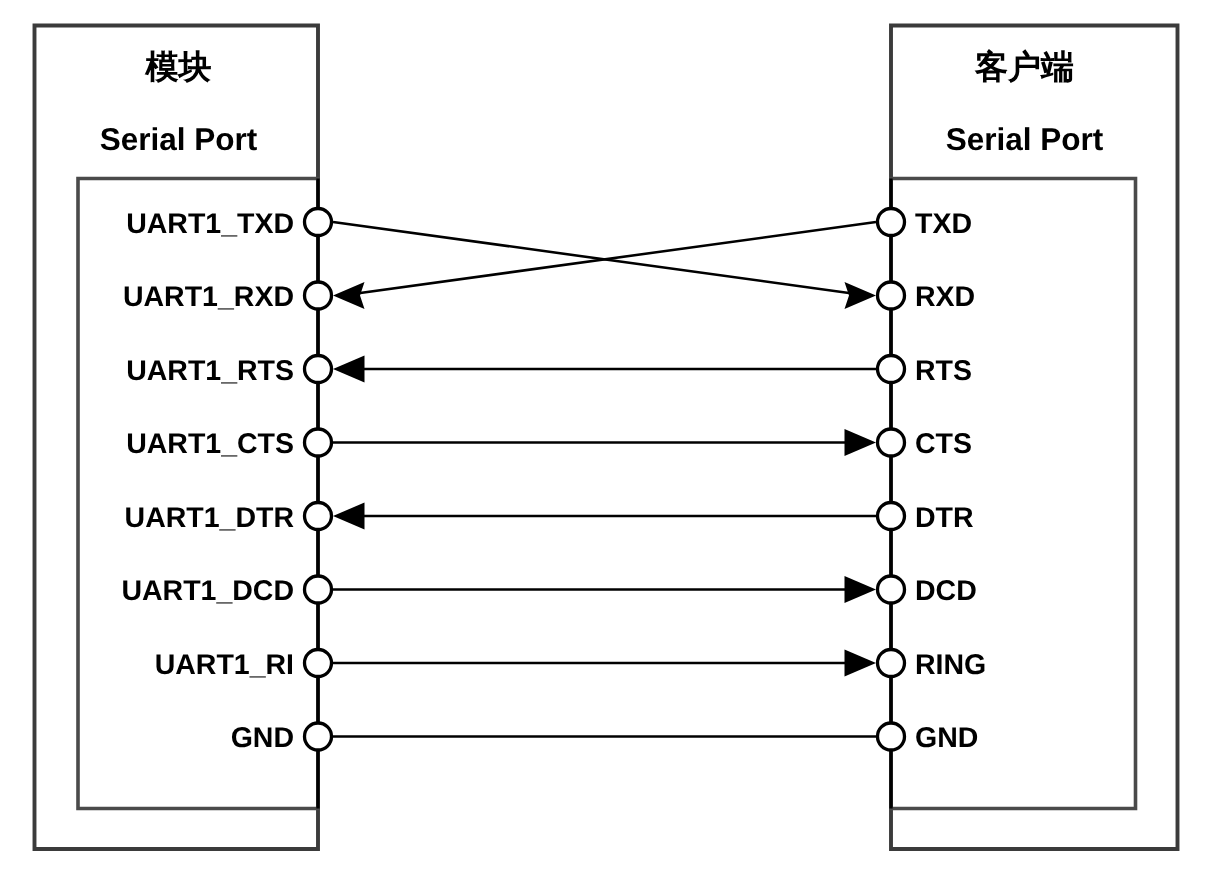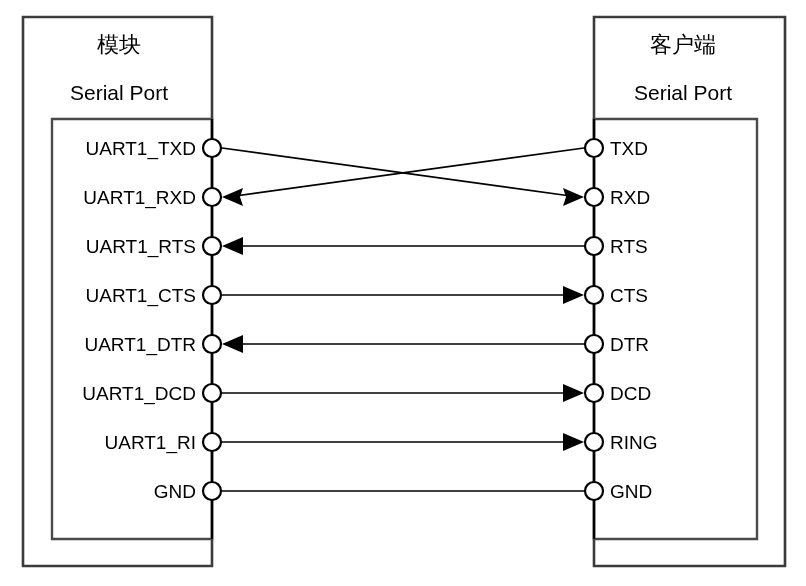--- a/index.html
+++ b/index.html
@@ -9,20 +9,21 @@
   }
   body {
     font-family: "Liberation Sans", "DejaVu Sans", sans-serif;
   }
   #canvas {
     position: relative;
     width: 806px;
     height: 586px;
     background: #ffffff;
     overflow: hidden;
+    font-weight: bold;
   }
   #diagram-svg {
     position: absolute;
     left: 0;
     top: 0;
     width: 806px;
     height: 586px;
   }
   .box-stroke {
     fill: none;

